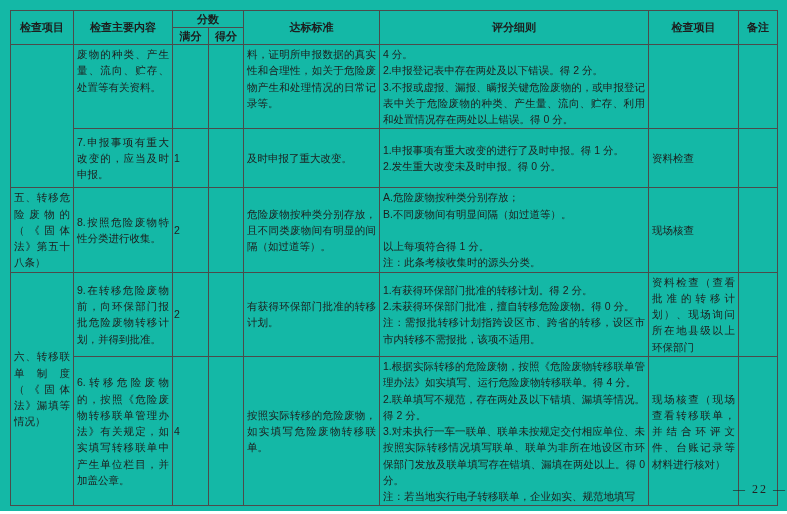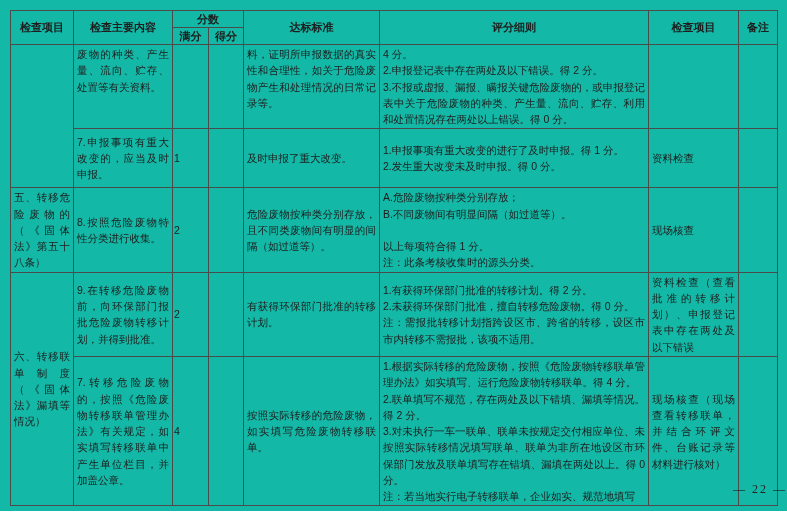--- a/index.html
+++ b/index.html
@@ -132,25 +132,25 @@
       </tr>
       <tr style="height:76px">
         <td rowspan="2">六、转移联单制度（《固体法》漏填等情况）</td>
         <td>9.在转移危险废物前，向环保部门报批危险废物转移计划，并得到批准。</td>
         <td class="score-cell">2</td>
         <td class="score-cell"></td>
         <td>有获得环保部门批准的转移计划。</td>
         <td>1.有获得环保部门批准的转移计划。得 2 分。
 2.未获得环保部门批准，擅自转移危险废物。得 0 分。
 注：需报批转移计划指跨设区市、跨省的转移，设区市市内转移不需报批，该项不适用。</td>
-        <td>资料检查（查看批准的转移计划）、申报登记表中存在两处及以下错误</td>
+        <td>资料检查（查看批准的转移计划）、现场询问所在地县级以上环保部门</td>
         <td></td>
       </tr>
       <tr style="height:142px">
-        <td>7.转移危险废物的，按照《危险废物转移联单管理办法》有关规定，如实填写转移联单中产生单位栏目，并加盖公章。</td>
+        <td>6.转移危险废物的，按照《危险废物转移联单管理办法》有关规定，如实填写转移联单中产生单位栏目，并加盖公章。</td>
         <td class="score-cell">4</td>
         <td class="score-cell"></td>
         <td>按照实际转移的危险废物，如实填写危险废物转移联单。</td>
         <td>1.根据实际转移的危险废物，按照《危险废物转移联单管理办法》如实填写、运行危险废物转移联单。得 4 分。
 2.联单填写不规范，存在两处及以下错填、漏填等情况。得 2 分。
 3.对未执行一车一联单、联单未按规定交付相应单位、未按照实际转移情况填写联单、联单为非所在地设区市环保部门发放及联单填写存在错填、漏填在两处以上。得 0 分。
 注：若当地实行电子转移联单，企业如实、规范地填写</td>
         <td>现场核查（现场查看转移联单，并结合环评文件、台账记录等材料进行核对）</td>
         <td></td>
       </tr>

